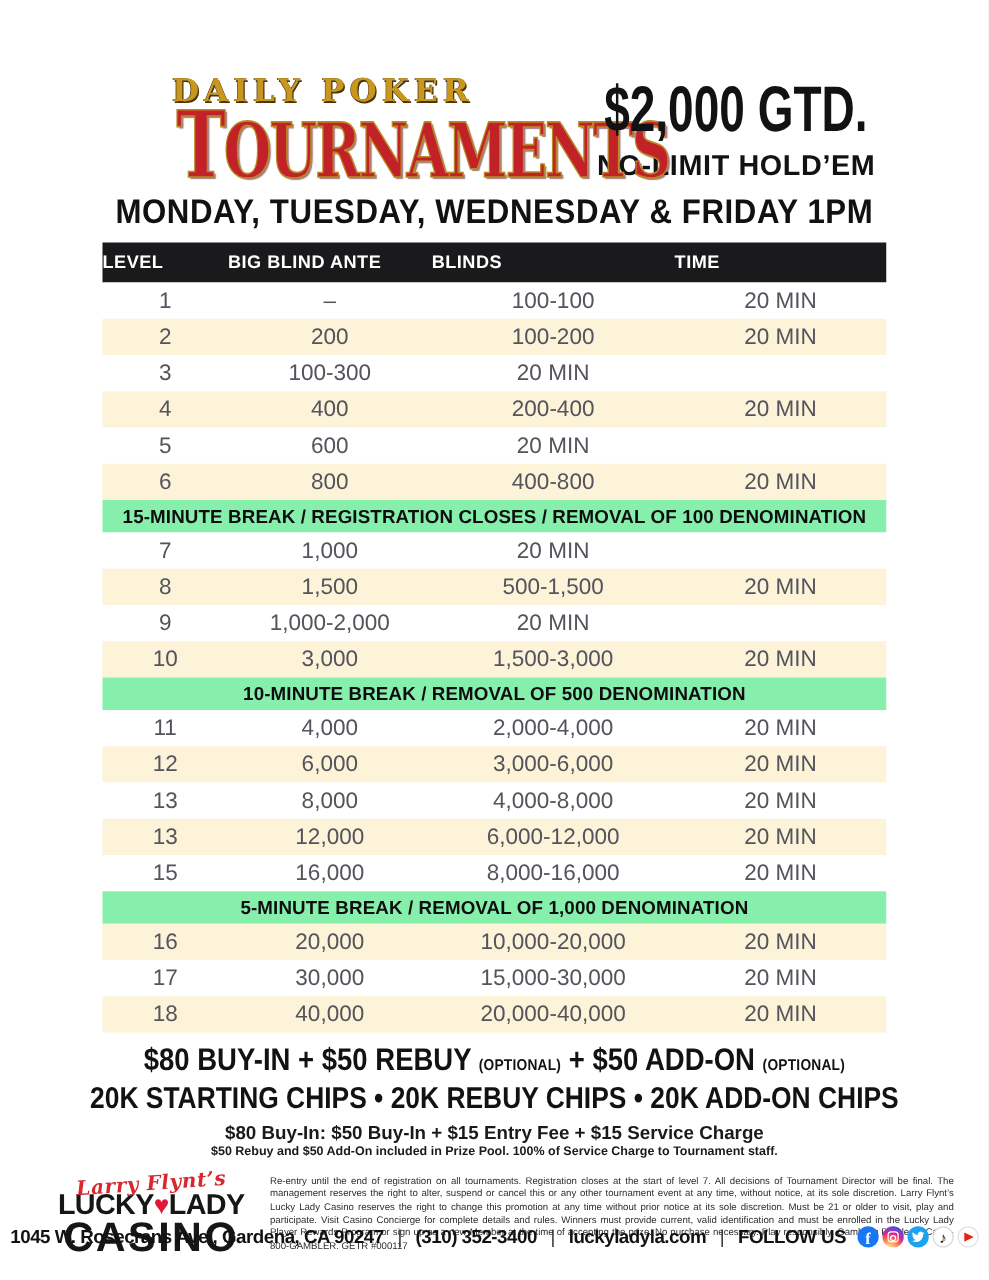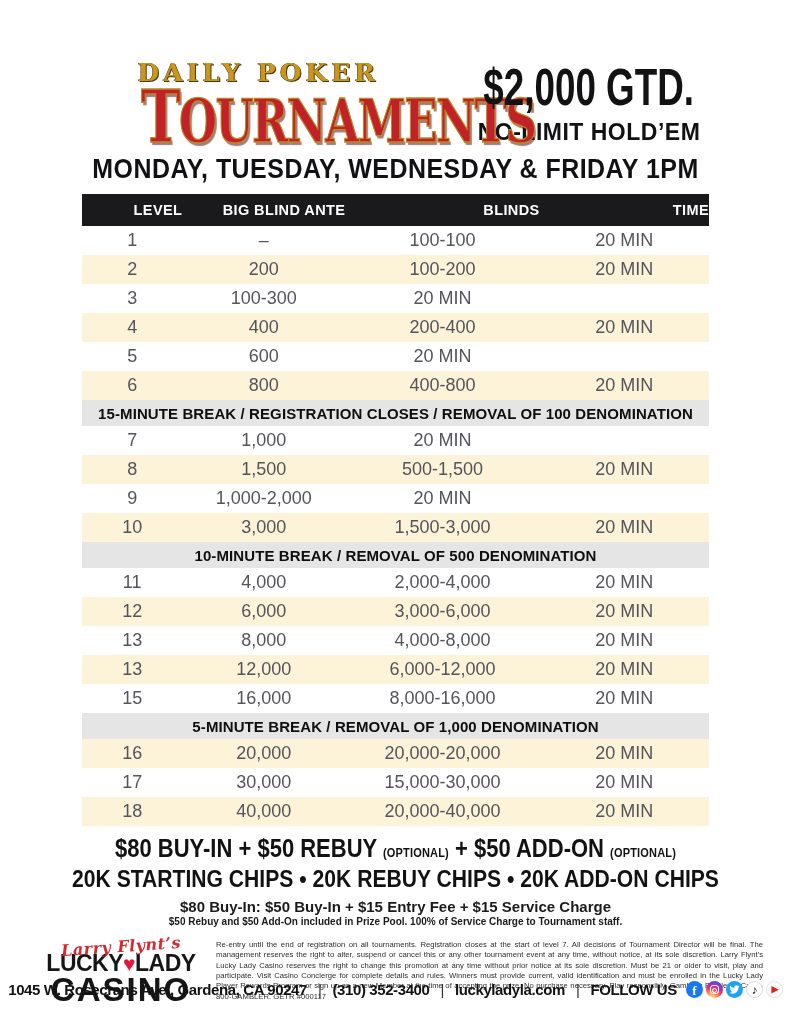--- a/index.html
+++ b/index.html
@@ -33,30 +33,30 @@
   
   .day-banner {
     margin-top:8px; text-align:center; font-weight:800; font-size:26px;
     letter-spacing:.5px; color:#111114; transform:scale(.96,1.05); transform-origin:center;
   }
   
   .sched-table { width:627px; margin:9px auto 0; }
   .thead {
     display:grid; grid-template-columns:16% 26% 31% 27%;
     background:#1a1a1c; height:32px; align-items:center;
-    color:#fff; font-size:14.5px; font-weight:700; letter-spacing:.4px; text-align:right;
+    color:#fff; font-size:14.5px; font-weight:700; letter-spacing:.4px; text-align:left;
   }
   .trow {
     display:grid; grid-template-columns:16% 26% 31% 27%;
     height:29px; align-items:center; text-align:center;
     font-size:18px; color:#54545c; background:#ffffff;
   }
   .trow.cream { background:#fcf3d9; }
   .break-row {
-    height:26px; background:#e5e5e5; display:flex; align-items:center; justify-content:center;
+    height:26px; background:#86efac; display:flex; align-items:center; justify-content:center;
     font-size:15px; font-weight:700; color:#0e0e10; letter-spacing:.1px;
   }
   
   .buyin { margin-top:8px; text-align:center; color:#121214; }
   .buyin-l1 { font-size:25px; font-weight:900; transform:scale(.88,1); transform-origin:center; white-space:nowrap; }
   .buyin-l1 .opt { font-size:12.5px; font-weight:800; letter-spacing:.2px; }
   .buyin-l2 { font-size:24px; font-weight:900; transform:scale(.88,1); transform-origin:center; margin-top:2px; white-space:nowrap; }
   .buyin-l3 { margin-top:5px; font-size:15px; font-weight:600; color:#1a1a1d; }
   .buyin-l4 { margin-top:1px; font-size:10px; font-weight:600; color:#1a1a1d; }
   
@@ -206,21 +206,21 @@
         <div class="trow">
           <span>15</span>
           <span>16,000</span>
           <span>8,000-16,000</span>
           <span>20 MIN</span>
         </div>
         <div class="break-row">5-MINUTE BREAK / REMOVAL OF 1,000 DENOMINATION</div>
         <div class="trow cream">
           <span>16</span>
           <span>20,000</span>
-          <span>20,000-20,000</span>
+          <span>10,000-20,000</span>
           <span>20 MIN</span>
         </div>
         <div class="trow">
           <span>17</span>
           <span>30,000</span>
           <span>15,000-30,000</span>
           <span>20 MIN</span>
         </div>
         <div class="trow cream">
           <span>18</span>

